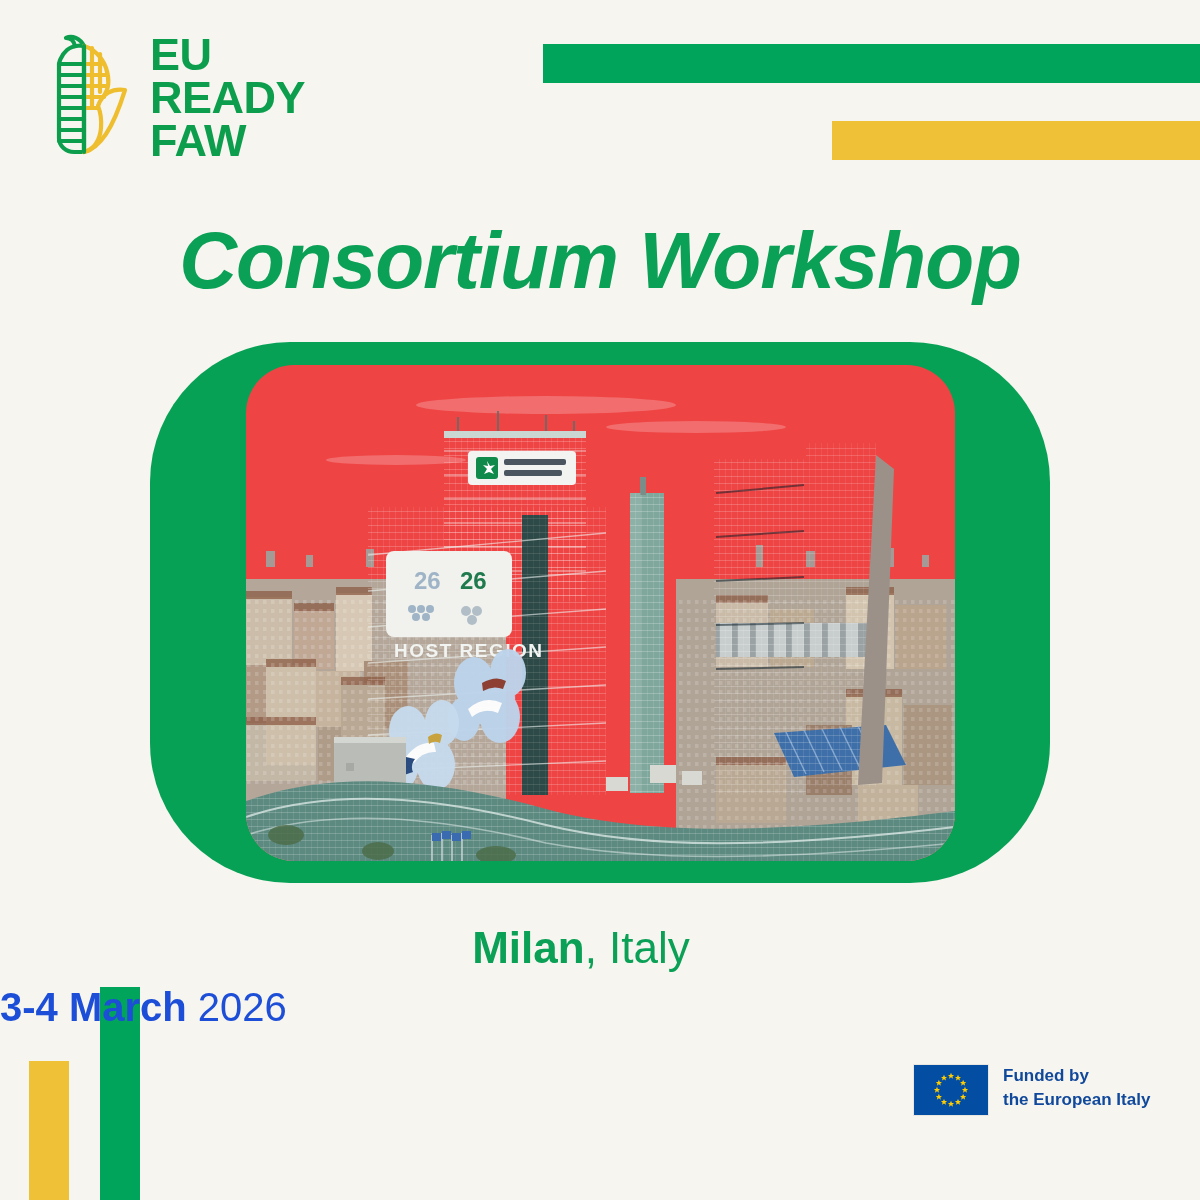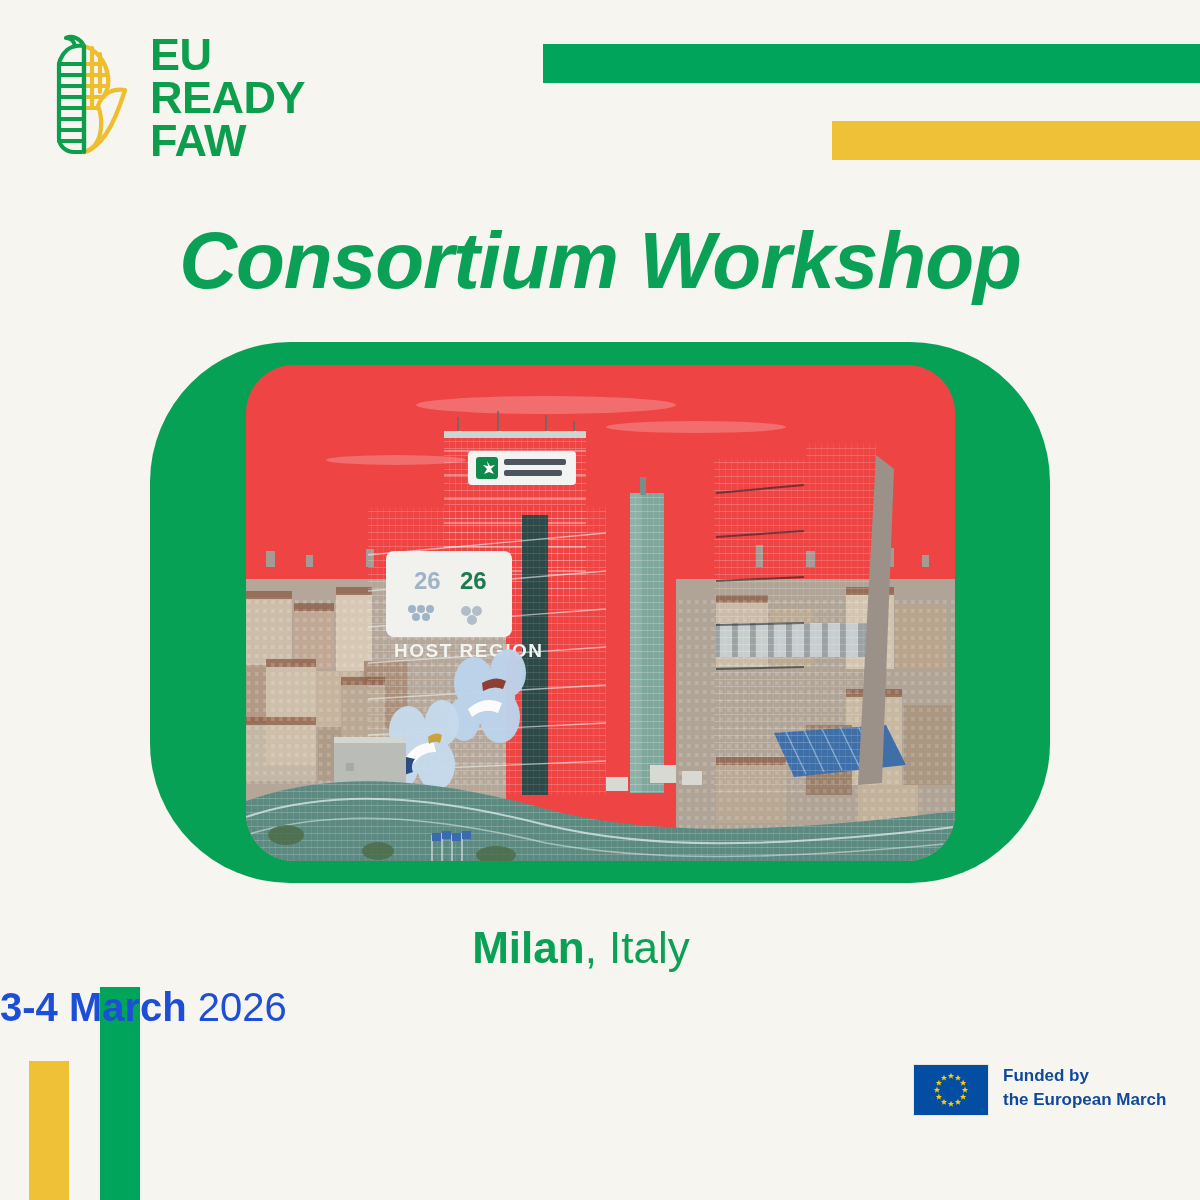--- a/index.html
+++ b/index.html
@@ -546,17 +546,17 @@
               </g>
             <g transform="rotate(330) translate(0,-14) rotate(-330)">
                 <polygon points="0,-3.2 0.95,-1 3.1,-1 1.4,0.4 2,2.7 0,1.3 -2,2.7 -1.4,0.4 -3.1,-1 -0.95,-1"></polygon>
               </g>
           </g>
         </g>
       </svg>
     </span>
     <span class="eu-text">
       <div>Funded by</div>
-      <div>the European March</div>
+      <div>the European Italy</div>
     </span>
   </div>
 
 </div>
 
 </body></html>

